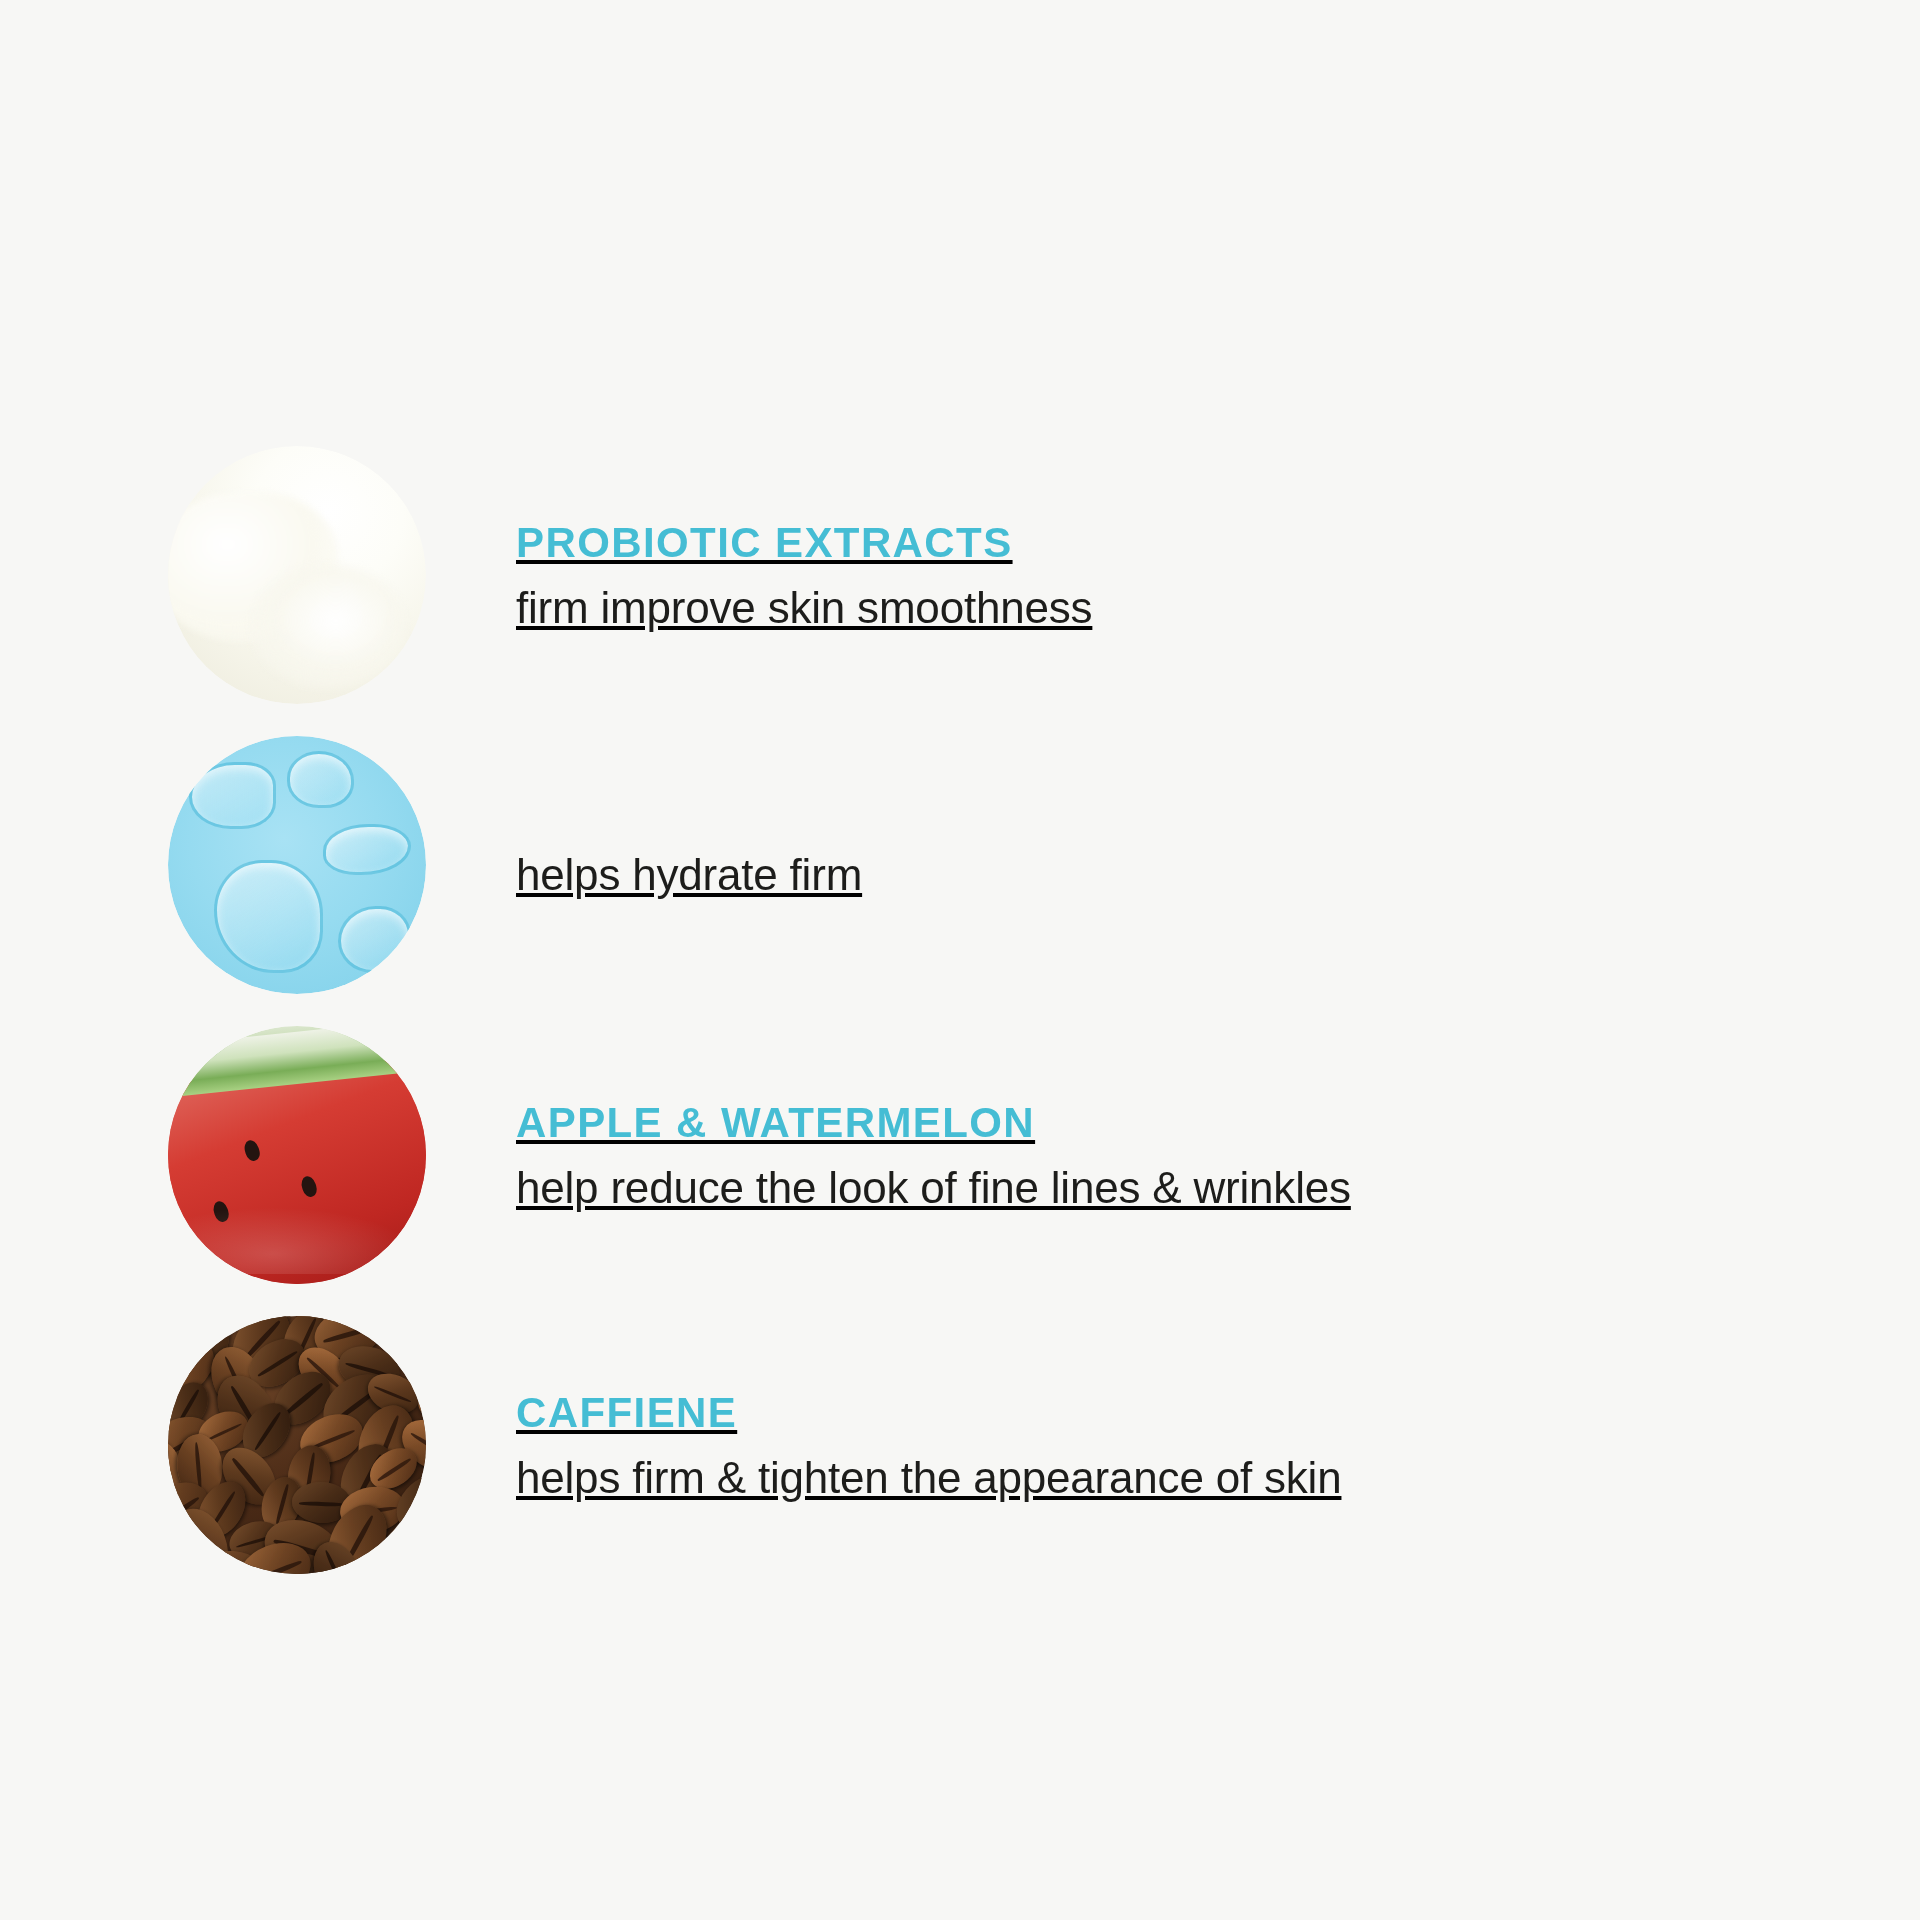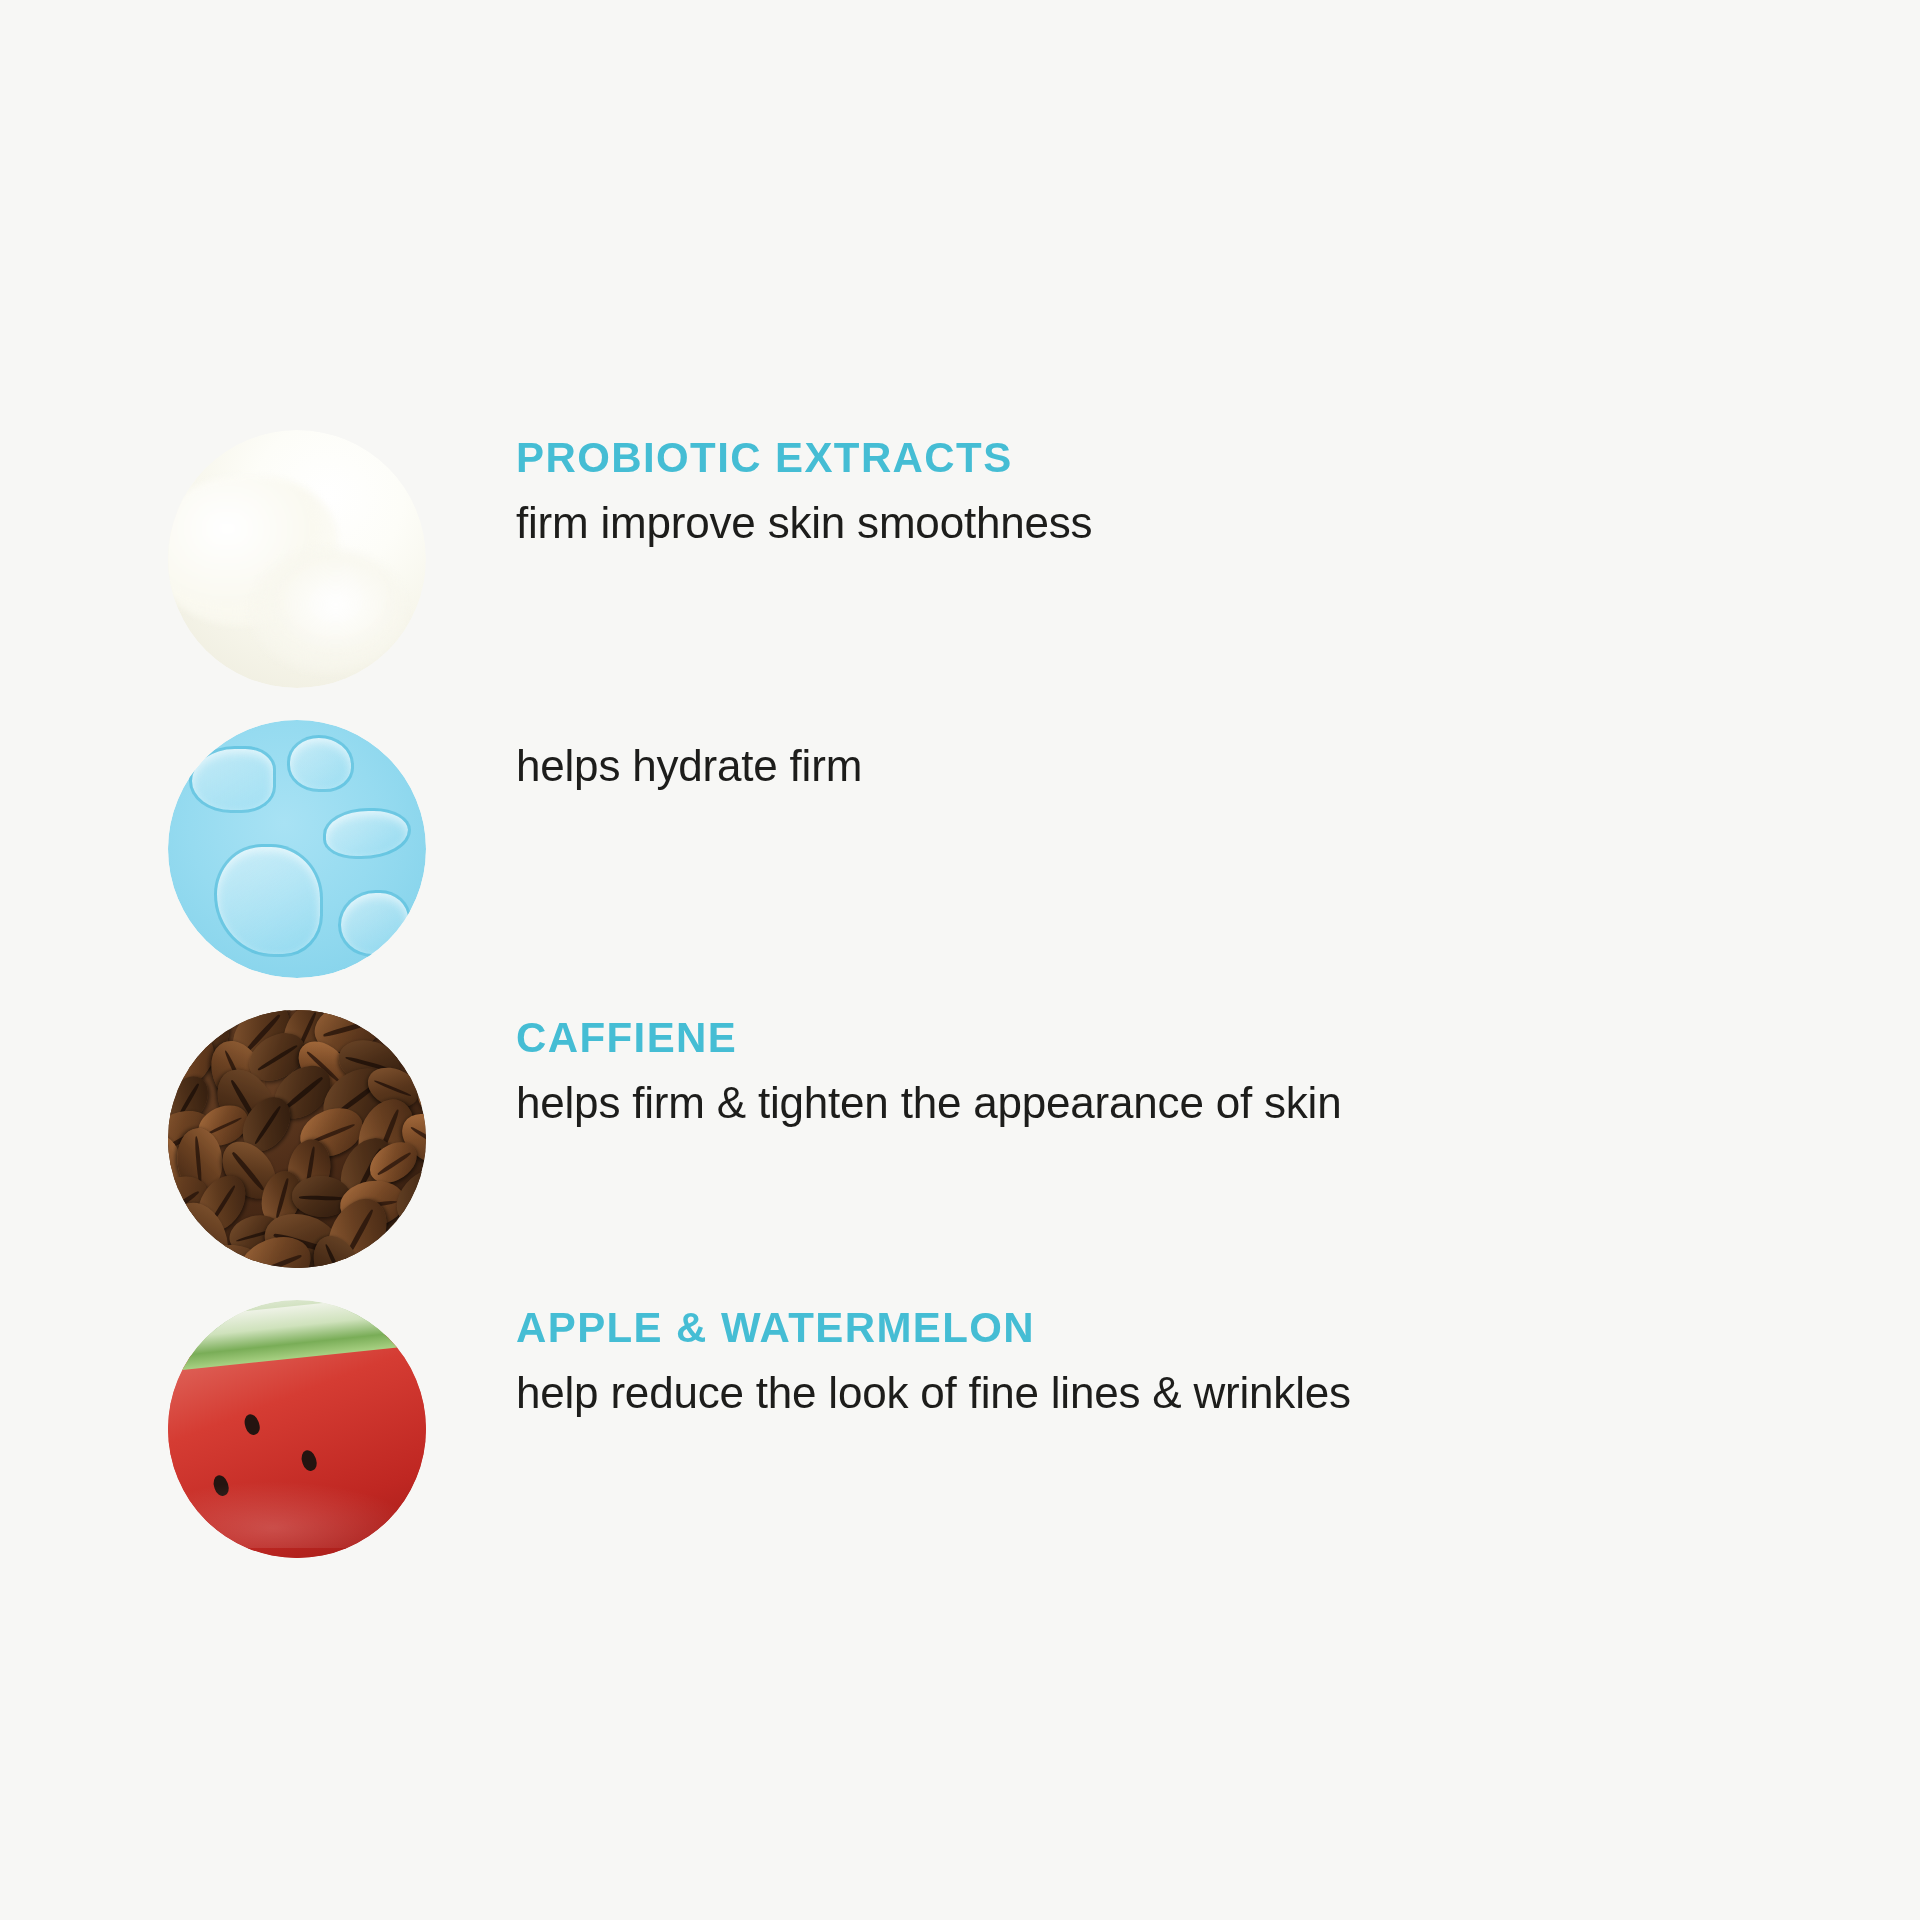--- a/index.html
+++ b/index.html
@@ -57,22 +57,23 @@
   .ingredients {
     position: absolute;
     left: 0;
     top: 430px;
     width: 1920px;
   }
 
   .ingredient-row {
     position: relative;
     display: flex;
-    align-items: flex-start;
+    align-items: center;
     height: 290px;
+    text-decoration: underline;
   }
 
   .swatch {
     position: relative;
     flex: 0 0 auto;
     width: 258px;
     height: 258px;
     margin-left: 168px;
     border-radius: 50%;
     overflow: hidden;
@@ -240,20 +241,37 @@
         <div class="swatch-inner sw-gel">
           <span class="drop d1"></span>
           <span class="drop d2"></span>
           <span class="drop d3"></span>
           <span class="drop d4"></span>
           <span class="drop d5"></span>
         </div>
       </div>
       <div class="ing-text">
         <div class="ing-desc">helps hydrate firm</div>
+      </div>
+    </div>
+
+    <div class="ingredient-row">
+      <div class="swatch">
+        <div class="swatch-inner sw-melon">
+          <span class="flesh"></span>
+          <span class="rind"></span>
+          <span class="seed" style="left:30%; top:44%;"></span>
+          <span class="seed" style="left:52%; top:58%;"></span>
+          <span class="seed" style="left:18%; top:68%;"></span>
+          <span class="shine"></span>
+        </div>
+      </div>
+      <div class="ing-text">
+        <div class="ing-name">APPLE &amp; WATERMELON</div>
+        <div class="ing-desc">help reduce the look of fine lines &amp; wrinkles</div>
       </div>
     </div>
 
     <div class="ingredient-row">
       <div class="swatch">
         <div class="swatch-inner sw-coffee" id="coffee-field">
             <span class="bean" style="left: -10.0767%; top: -12.6353%; transform: rotate(-69.2145deg); width: 22.0752%; height: 15.3566%; filter: brightness(0.993765);"></span>
             <span class="bean" style="left: 10.0511%; top: -15.5287%; transform: rotate(68.1968deg); width: 25.6505%; height: 17.8438%; filter: brightness(0.975953);"></span>
             <span class="bean" style="left: 28.2755%; top: -11.3125%; transform: rotate(28.3395deg); width: 20.3426%; height: 14.1514%; filter: brightness(1.0242);"></span>
             <span class="bean" style="left: 47.8806%; top: -11.9682%; transform: rotate(-61.564deg); width: 25.3501%; height: 17.6349%; filter: brightness(1.01799);"></span>
@@ -311,31 +329,14 @@
             <span class="bean" style="left: 73.1064%; top: 90.0669%; transform: rotate(-45.3719deg); width: 22.0725%; height: 15.3548%; filter: brightness(0.778038);"></span>
             <span class="bean" style="left: 88.8144%; top: 90.0809%; transform: rotate(85.9282deg); width: 27.9798%; height: 19.4642%; filter: brightness(1.08785);"></span>
           </div>
       </div>
       <div class="ing-text">
         <div class="ing-name">CAFFIENE</div>
         <div class="ing-desc">helps firm &amp; tighten the appearance of skin</div>
       </div>
     </div>
 
-    <div class="ingredient-row">
-      <div class="swatch">
-        <div class="swatch-inner sw-melon">
-          <span class="flesh"></span>
-          <span class="rind"></span>
-          <span class="seed" style="left:30%; top:44%;"></span>
-          <span class="seed" style="left:52%; top:58%;"></span>
-          <span class="seed" style="left:18%; top:68%;"></span>
-          <span class="shine"></span>
-        </div>
-      </div>
-      <div class="ing-text">
-        <div class="ing-name">APPLE &amp; WATERMELON</div>
-        <div class="ing-desc">help reduce the look of fine lines &amp; wrinkles</div>
-      </div>
-    </div>
-
   </div>
 </div>
 
 </body></html>

